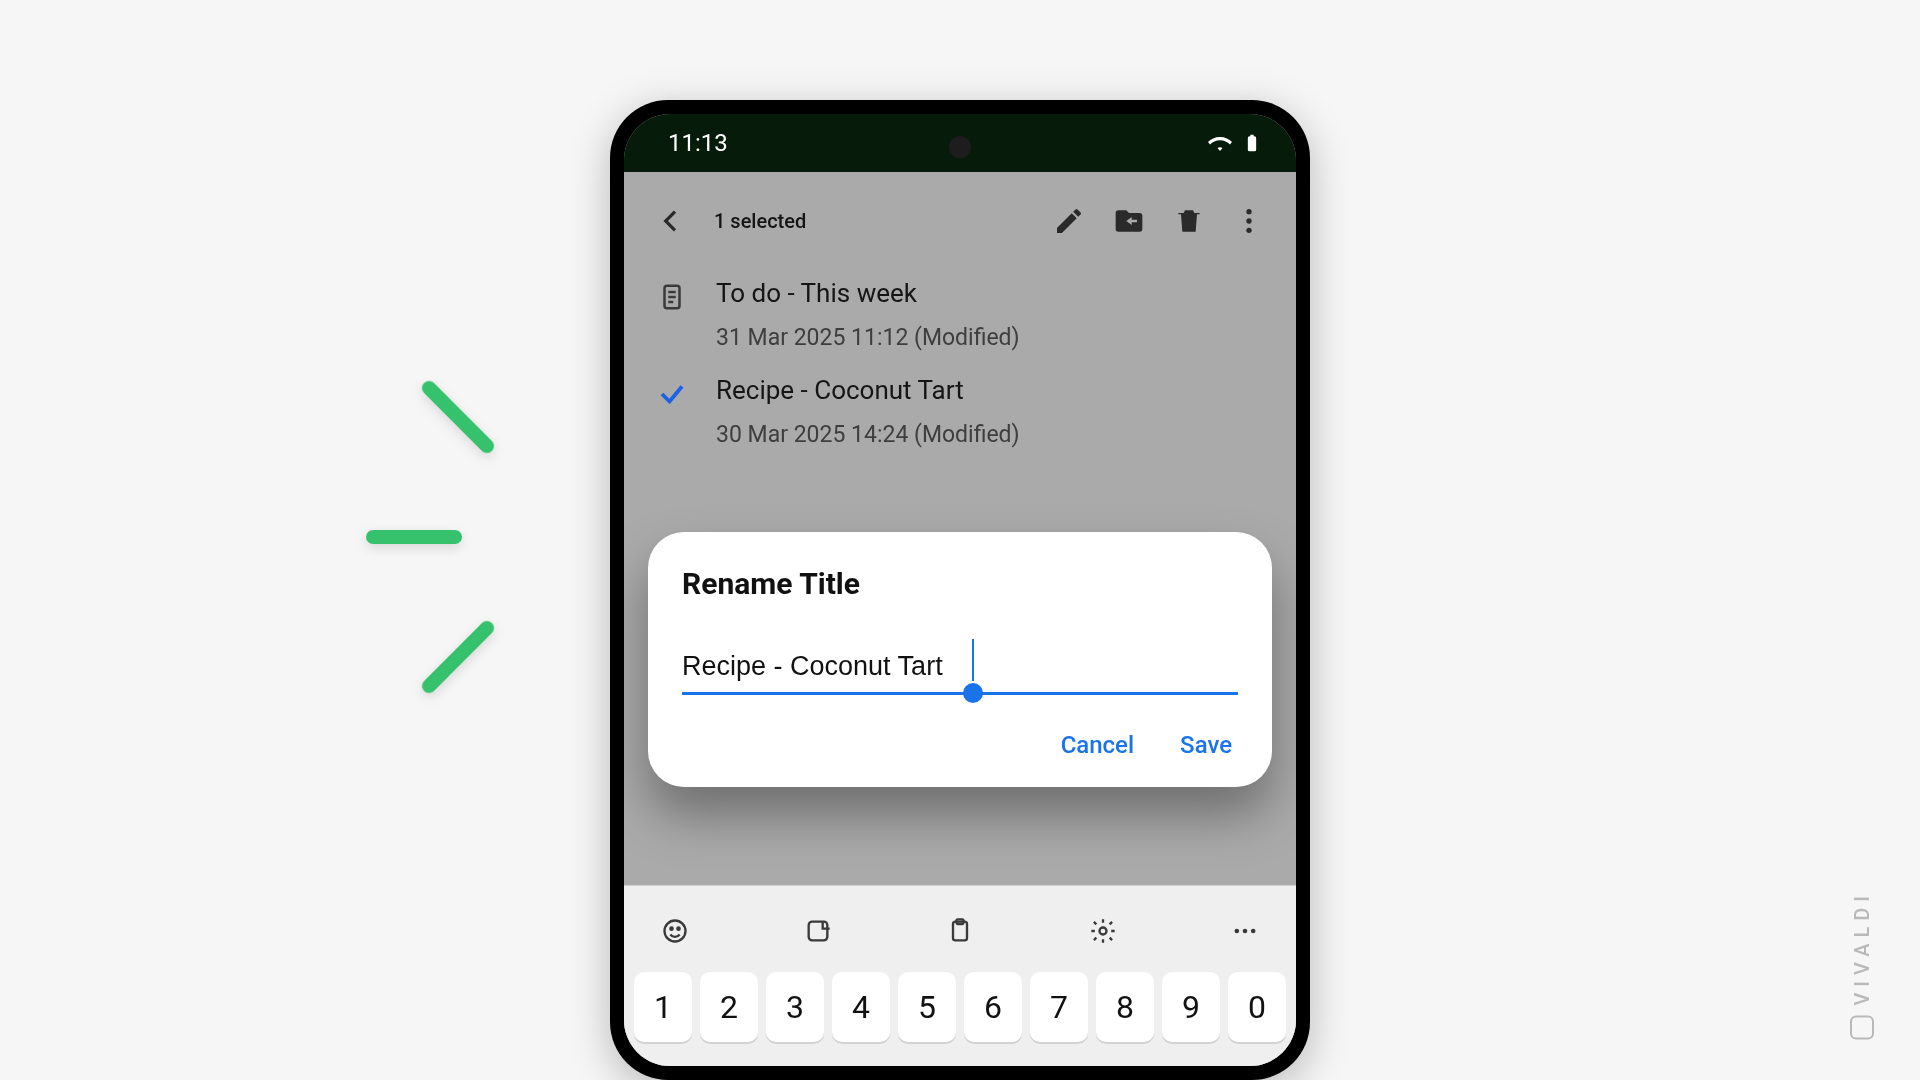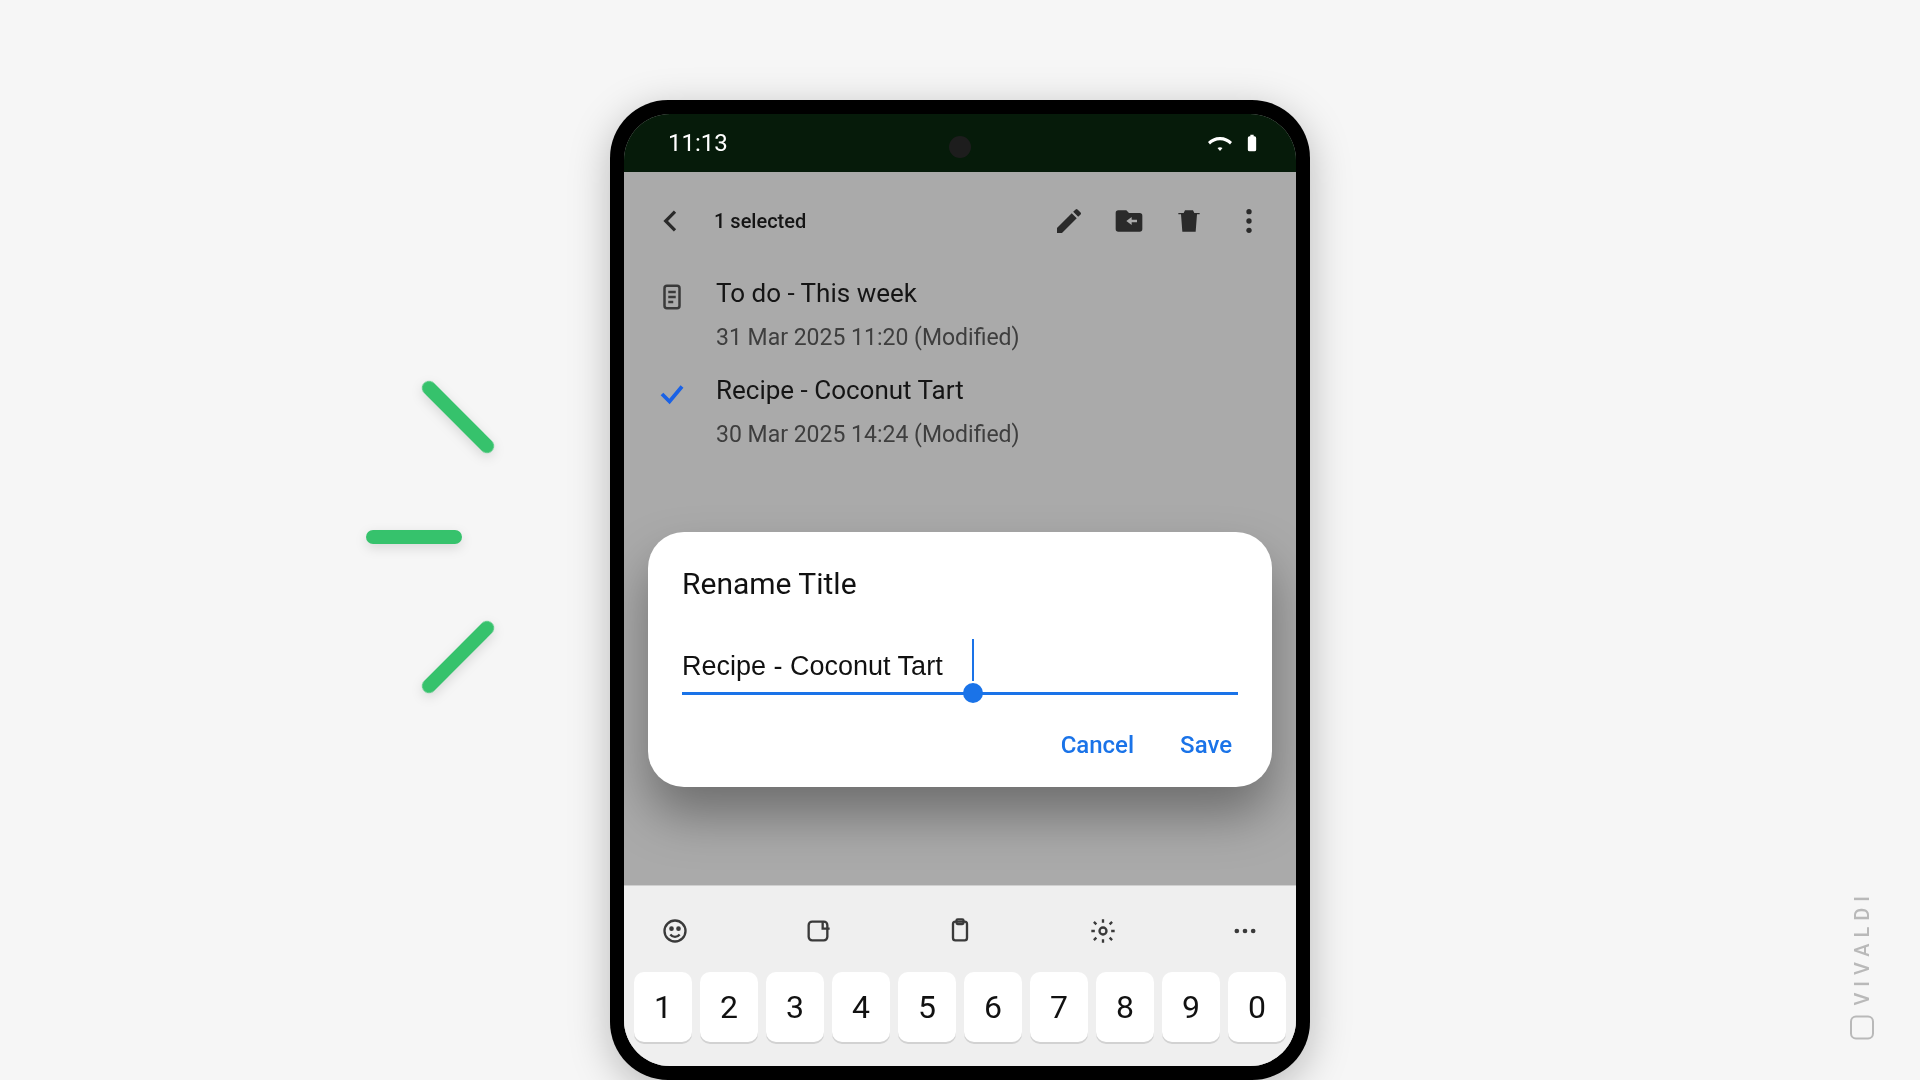--- a/index.html
+++ b/index.html
@@ -73,21 +73,21 @@
   .row .meta{font-size:23px;color:#3e3e3e}
   .check svg{color:#1a62e6}
 
   
   .dialog{
     position:absolute;left:24px;right:24px;top:418px;
     background:var(--card);border-radius:36px;
     box-shadow:0 28px 50px rgba(0,0,0,.35);
     padding:34px 34px 24px;
   }
-  .dlg-title{font-size:30px;font-weight:400;color:#111;margin-bottom:46px}
+  .dlg-title{font-size:30px;font-weight:700;color:#111;margin-bottom:46px}
   .fieldwrap{position:relative;margin:0 0 18px}
   .tf{
     width:100%;box-sizing:border-box;border:0;outline:0;
     font-size:27px;color:#111;padding:4px 0 10px;
     border-bottom:3px solid var(--blue);background:transparent;
   }
   .caret{
     position:absolute;top:-8px;left:290px;width:2px;height:42px;background:var(--blue);
   }
   .caret::after{
@@ -192,21 +192,21 @@
           <span class="lead">
             <svg viewBox="0 0 24 24" fill="none" stroke="currentColor" stroke-width="2">
                 <rect x="6" y="3" width="12" height="18" rx="2"></rect>
                 <line x1="9" y1="8" x2="15" y2="8"></line>
                 <line x1="9" y1="12" x2="15" y2="12"></line>
                 <line x1="9" y1="16" x2="13" y2="16"></line>
               </svg>
           </span>
           <span class="txt">
             <span class="title">To do - This week</span>
-            <span class="meta">31 Mar 2025 11:20 (Modified)</span>
+            <span class="meta">31 Mar 2025 11:12 (Modified)</span>
           </span>
         </div>
         <div class="row">
           <span class="lead check">
             <svg viewBox="0 0 24 24" fill="none" stroke="currentColor" stroke-width="3">
                 <polyline points="4 12 10 18 20 6"></polyline>
               </svg>
           </span>
           <span class="txt">
             <span class="title">Recipe - Coconut Tart</span>

